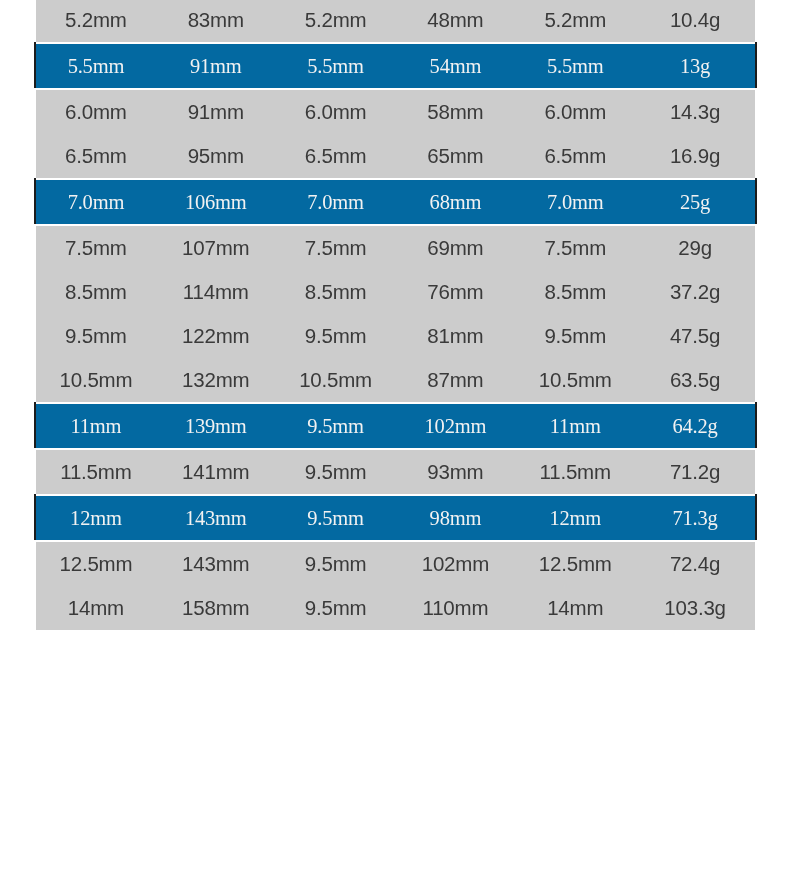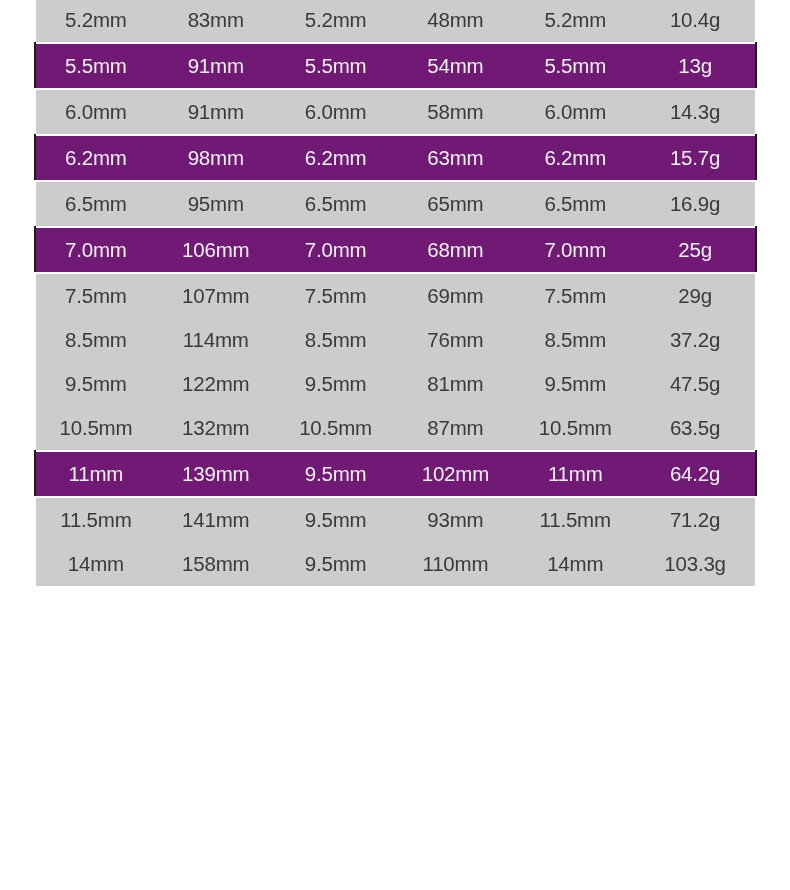--- a/index.html
+++ b/index.html
@@ -40,22 +40,23 @@
     white-space: nowrap;
     overflow: hidden;
   }
 
   
   tr.row-light td {
     background: #cccccc;
     color: #3a3a3a;
   }
   tr.row-dark td {
-    background: #701a75;
+    background: #0369a1;
     color: #f2f2f2;
+    font-family: Liberation Serif, serif;
   }
 
   
   tr.row-light + tr.row-dark td,
   tr.row-dark + tr.row-light td {
     border-top: 2px solid #ffffff;
   }
 
   
   tr.row-dark td:first-child {
@@ -86,28 +87,20 @@
         <td>5.5mm</td>
         <td>13g</td>
       </tr>
       <tr class="row-light">
         <td>6.0mm</td>
         <td>91mm</td>
         <td>6.0mm</td>
         <td>58mm</td>
         <td>6.0mm</td>
         <td>14.3g</td>
-      </tr>
-      <tr class="row-dark">
-        <td>6.2mm</td>
-        <td>98mm</td>
-        <td>6.2mm</td>
-        <td>63mm</td>
-        <td>6.2mm</td>
-        <td>15.7g</td>
       </tr>
       <tr class="row-light">
         <td>6.5mm</td>
         <td>95mm</td>
         <td>6.5mm</td>
         <td>65mm</td>
         <td>6.5mm</td>
         <td>16.9g</td>
       </tr>
       <tr class="row-dark">
@@ -159,20 +152,36 @@
         <td>64.2g</td>
       </tr>
       <tr class="row-light">
         <td>11.5mm</td>
         <td>141mm</td>
         <td>9.5mm</td>
         <td>93mm</td>
         <td>11.5mm</td>
         <td>71.2g</td>
       </tr>
+      <tr class="row-dark">
+        <td>12mm</td>
+        <td>143mm</td>
+        <td>9.5mm</td>
+        <td>98mm</td>
+        <td>12mm</td>
+        <td>71.3g</td>
+      </tr>
+      <tr class="row-light">
+        <td>12.5mm</td>
+        <td>143mm</td>
+        <td>9.5mm</td>
+        <td>102mm</td>
+        <td>12.5mm</td>
+        <td>72.4g</td>
+      </tr>
       <tr class="row-light">
         <td>14mm</td>
         <td>158mm</td>
         <td>9.5mm</td>
         <td>110mm</td>
         <td>14mm</td>
         <td>103.3g</td>
       </tr>
     </tbody>
 </table>

